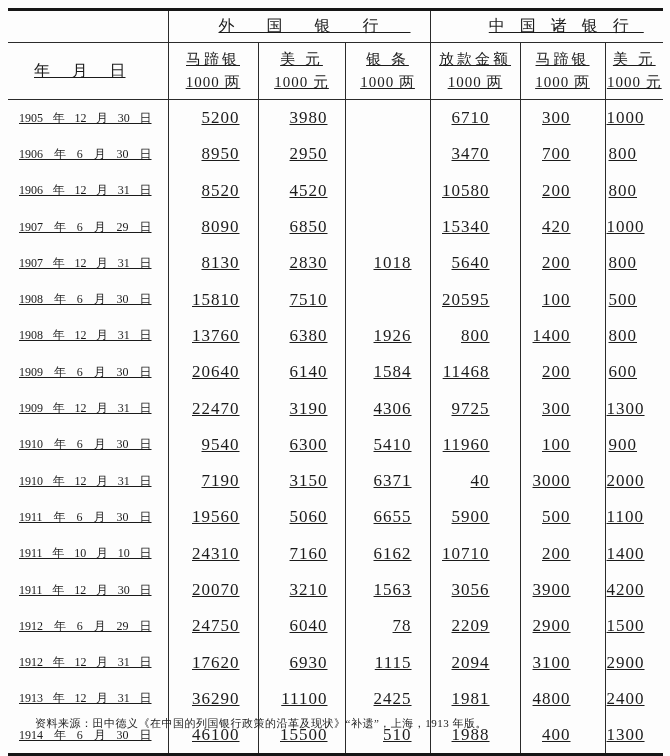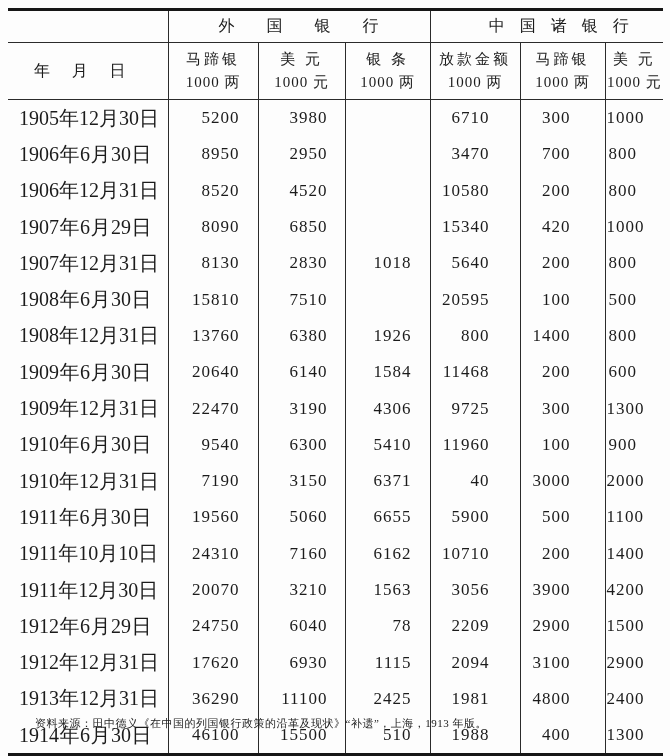--- a/index.html
+++ b/index.html
@@ -17,20 +17,21 @@
   }
   table.banktable {
     position: absolute;
     left: 8px;
     top: 8px;
     width: 655px;
     border-collapse: collapse;
     table-layout: fixed;
     border-top: 3px solid #161616;
     border-bottom: 3px solid #161616;
+    text-decoration: underline;
   }
   
   th.bl, td.bl { border-left: 1px solid #2b2b2b; }
   
   tr.group-row th {
     height: 29px;
     font-size: 16px;
     font-weight: normal;
     text-align: center;
     vertical-align: middle;
@@ -64,21 +65,21 @@
     text-align-last: justify;
   }
   
   tbody td {
     height: 34.3px;
     font-size: 17px;
     vertical-align: middle;
     white-space: nowrap;
     overflow: visible;
   }
-  td.date-cell { padding: 0; font-size: 20px; }
+  td.date-cell { padding: 0; font-size: 12px; }
   td.date-cell .jdate {
     display: block;
     padding: 0 16px 0 11px;
     text-align: justify;
     text-align-last: justify;
   }
   td.num { text-align: right; letter-spacing: 1px; }
   td.c0 { padding-right: 18px; }
   td.c1 { padding-right: 17px; }
   td.c2 { padding-right: 18px; }

